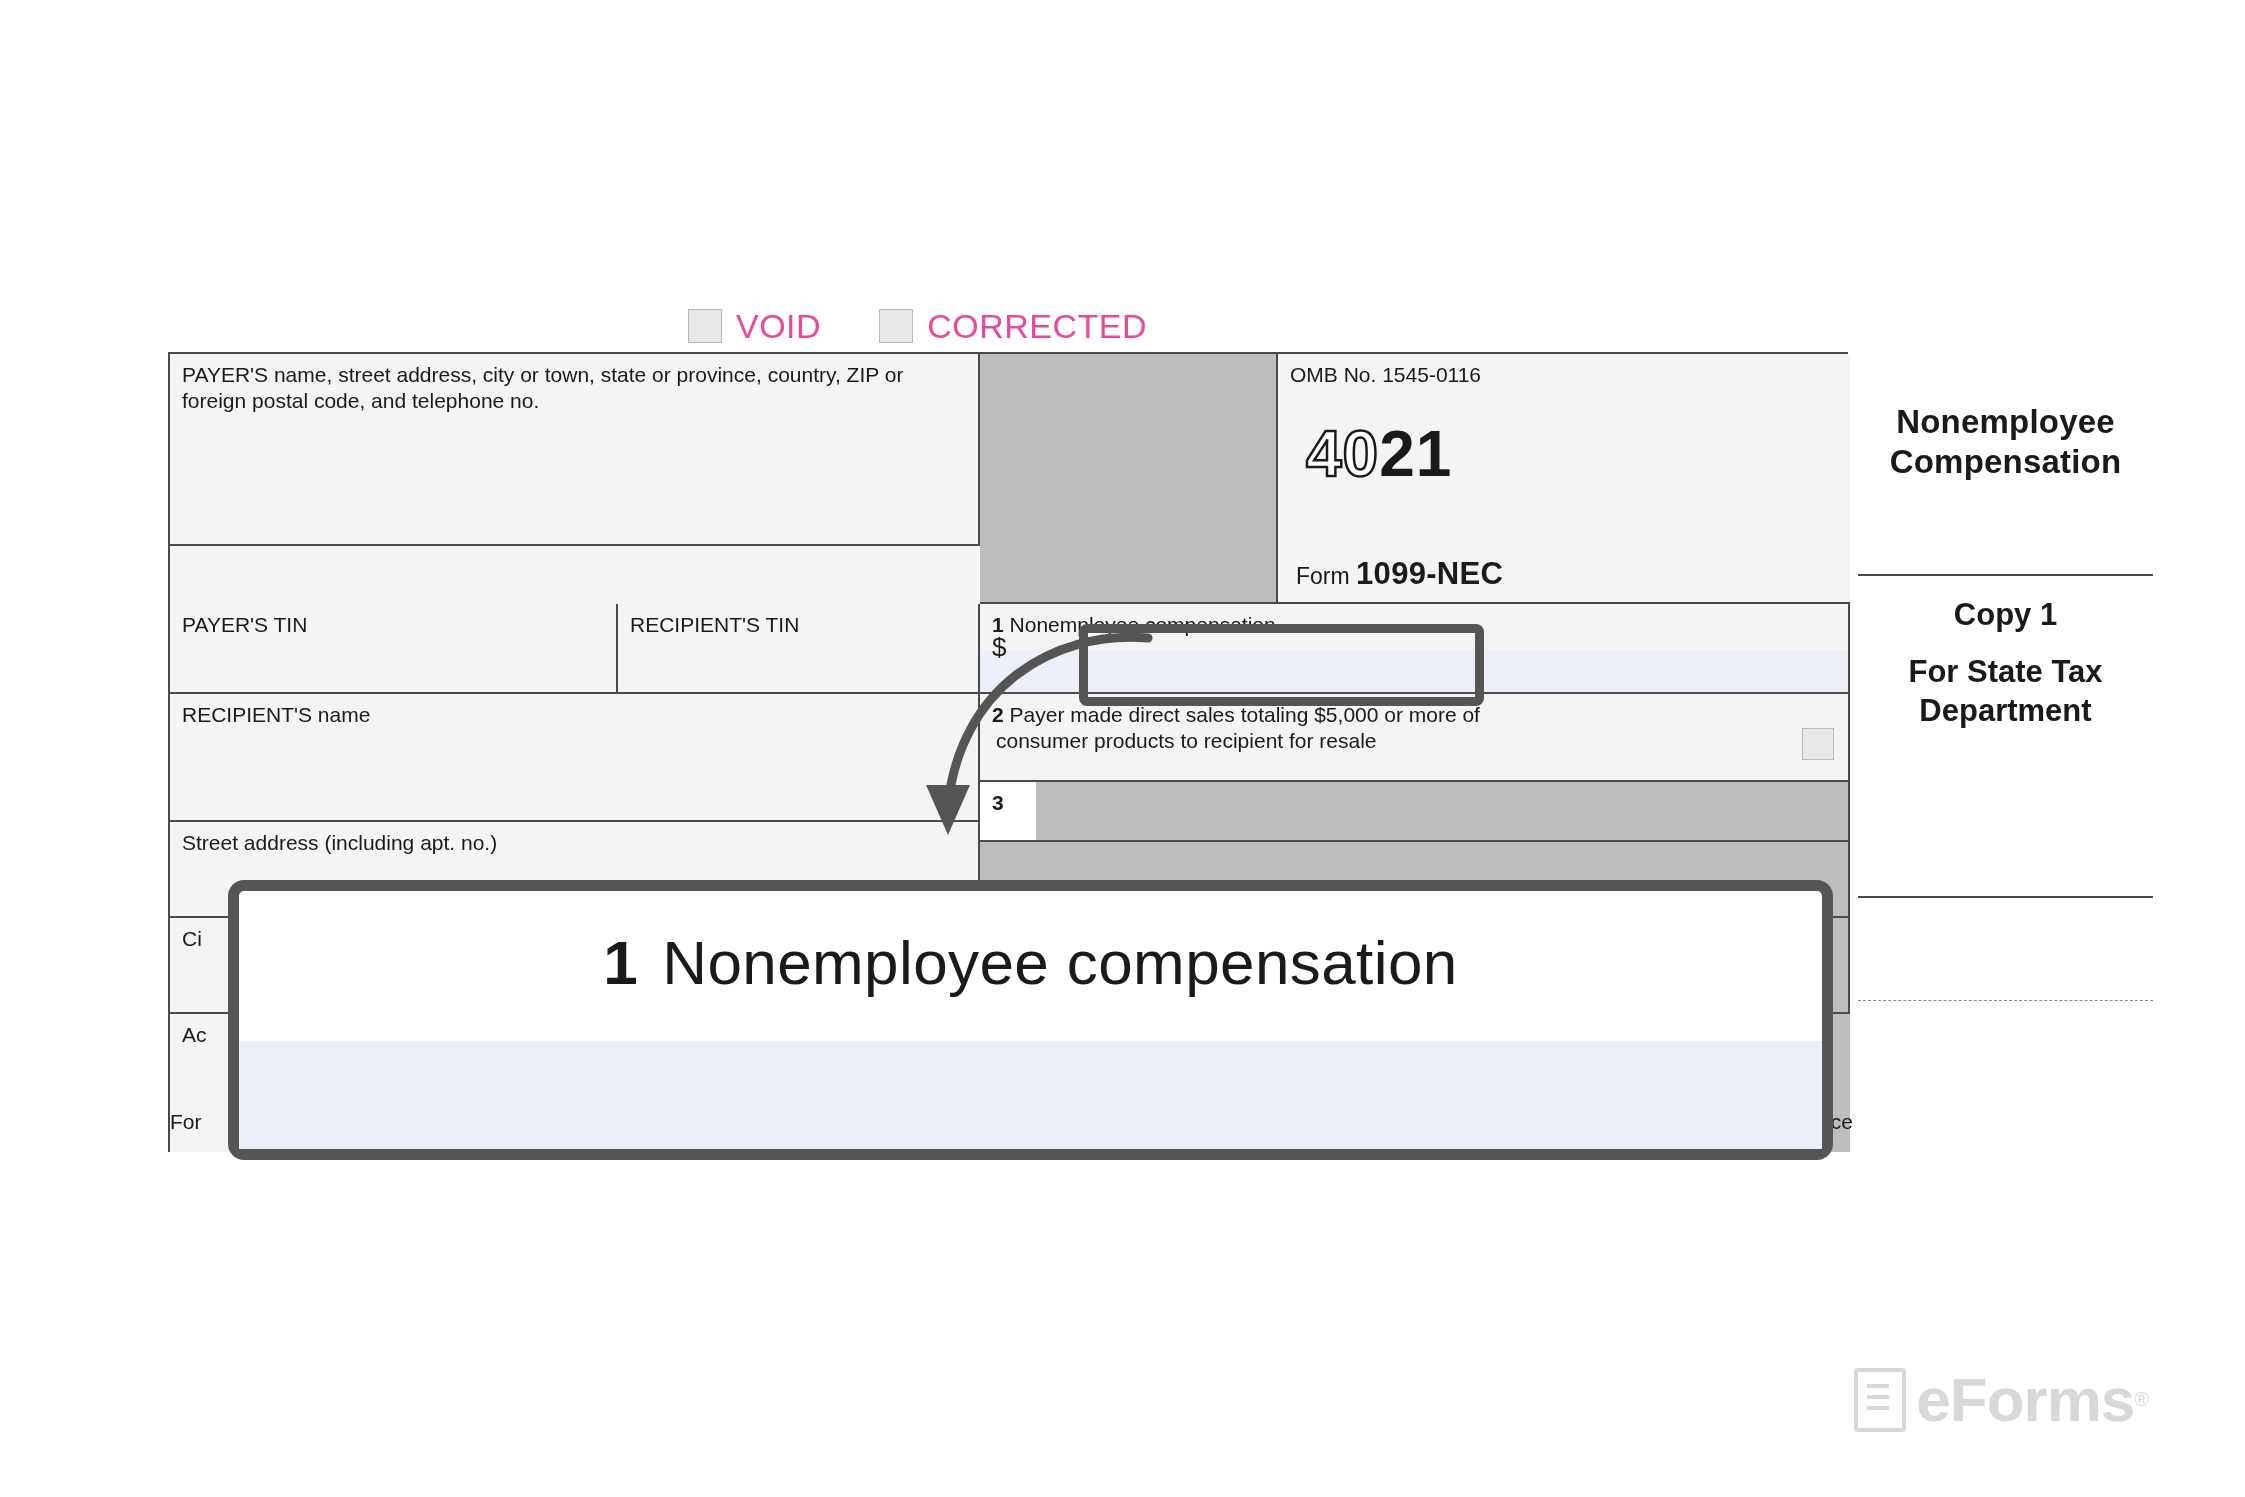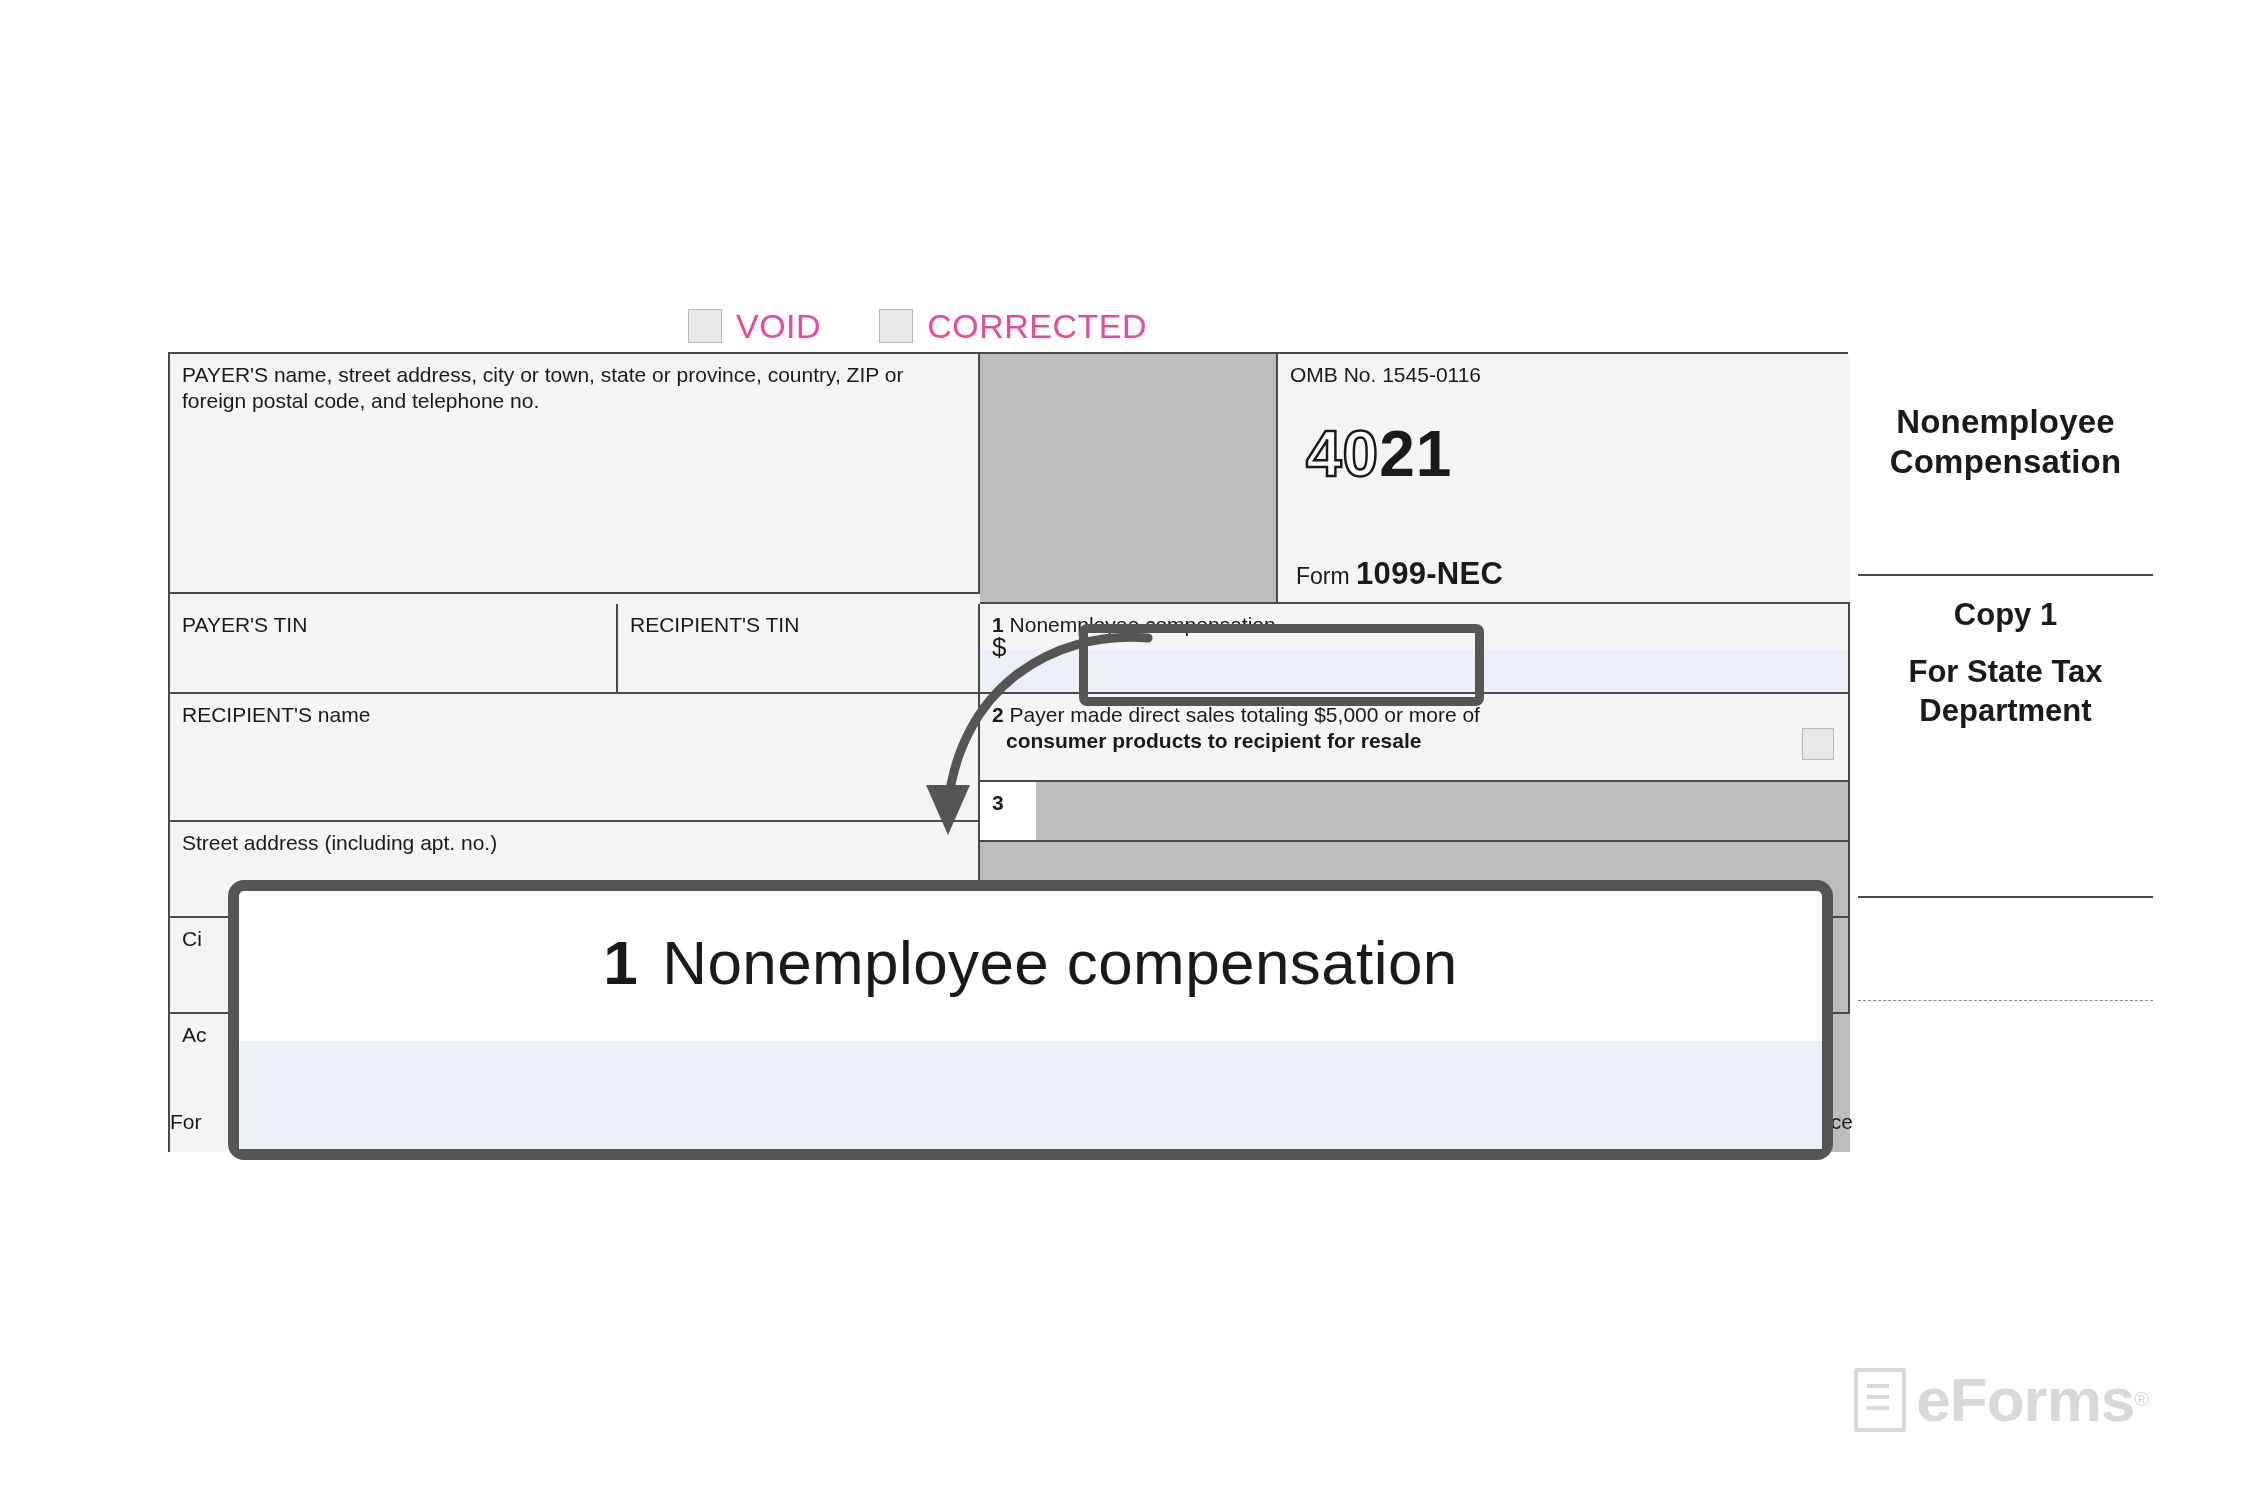--- a/index.html
+++ b/index.html
@@ -293,21 +293,21 @@
 
   <div class="checkbox-row">
     <span class="cb"></span>
     <span class="cb-label">VOID</span>
     <span class="cb"></span>
     <span class="cb-label">CORRECTED</span>
   </div>
 
   <div class="table-outer">
 
-    <div class="cell bd-r bd-b" style="left:0; top:0; width:810px; height:240px;">
+    <div class="cell bd-r bd-b" style="left:0; top:0; width:810px; height:192px;">
       <span class="lbl">PAYER'S name, street address, city or town, state or province, country, ZIP or foreign postal code, and telephone no.</span>
     </div>
 
     <div class="cell gray-block bd-r bd-b" style="left:810px; top:0; width:298px; height:250px;"></div>
 
     <div class="cell bd-b white-block" style="left:1108px; top:0; width:572px; height:250px; background:#f4f4f4;">
       <span class="lbl omb-text">OMB No. 1545-0116</span>
       <div style="position:absolute; left:28px; top:68px;">
         <span class="year"><span class="hollow">40</span><span>21</span></span>
       </div>
@@ -329,21 +329,21 @@
       <span class="lbl"><b>1</b> <span>Nonemployee compensation</span></span>
       <div class="input-strip" style="position:absolute; left:0; top:46px; width:100%; height:42px;"></div>
       <span class="dollar">$</span>
     </div>
 
     <div class="cell bd-r bd-b" style="left:0; top:340px; width:810px; height:128px;">
       <span class="lbl">RECIPIENT'S name</span>
     </div>
 
     <div class="cell bd-r bd-b" style="left:810px; top:340px; width:870px; height:88px;">
-      <span class="lbl"><b>2</b> <span>Payer made direct sales totaling $5,000 or more of</span><br><span style="margin-left:14px; display:inline-block;font-weight:bold;">consumer products to recipient for resale</span></span>
+      <span class="lbl"><b>2</b> <span>Payer made direct sales totaling $5,000 or more of</span><br><span style="margin-left:4px; display:inline-block;">consumer products to recipient for resale</span></span>
       <span class="box2-cb"></span>
     </div>
 
     <div class="cell gray-block bd-r bd-b" style="left:810px; top:428px; width:870px; height:60px;">
       <div class="white-block" style="position:absolute; left:0; top:0; width:56px; height:100%;">
         <span class="lbl" style="font-weight:bold;">3</span>
       </div>
     </div>
 
     <div class="cell bd-r bd-b" style="left:0; top:468px; width:810px; height:96px;">

